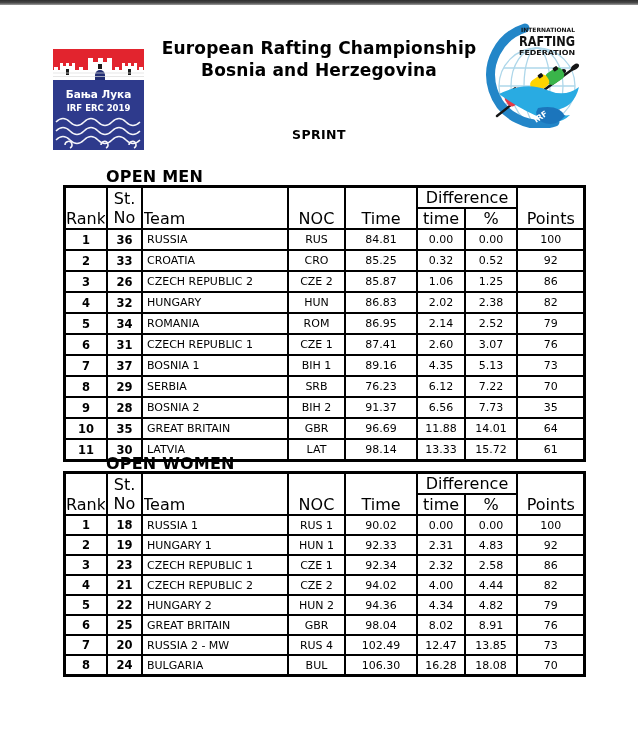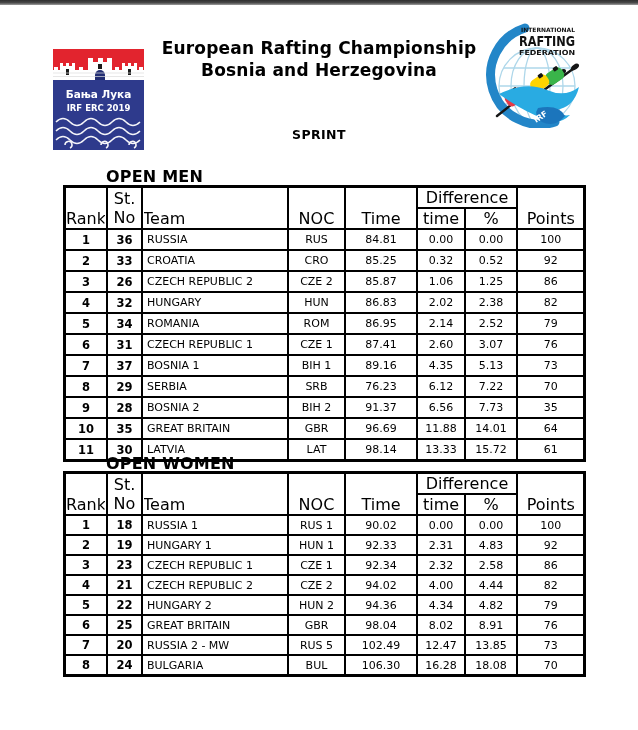--- a/index.html
+++ b/index.html
@@ -404,21 +404,21 @@
             <td>GBR</td>
             <td>98.04</td>
             <td>8.02</td>
             <td>8.91</td>
             <td>76</td>
           </tr>
           <tr>
             <td>7</td>
             <td>20</td>
             <td>RUSSIA 2 - MW</td>
-            <td>RUS 5</td>
+            <td>RUS 4</td>
             <td>102.49</td>
             <td>12.47</td>
             <td>13.85</td>
             <td>73</td>
           </tr>
           <tr>
             <td>8</td>
             <td>24</td>
             <td>BULGARIA</td>
             <td>BUL</td>

